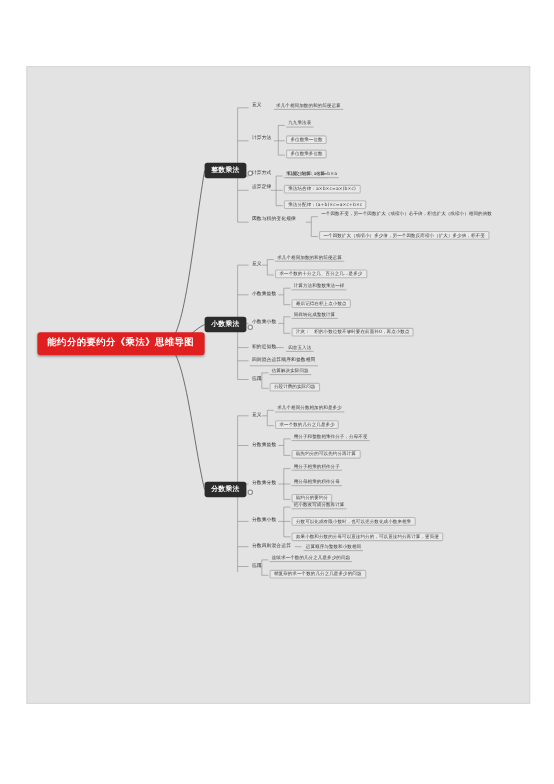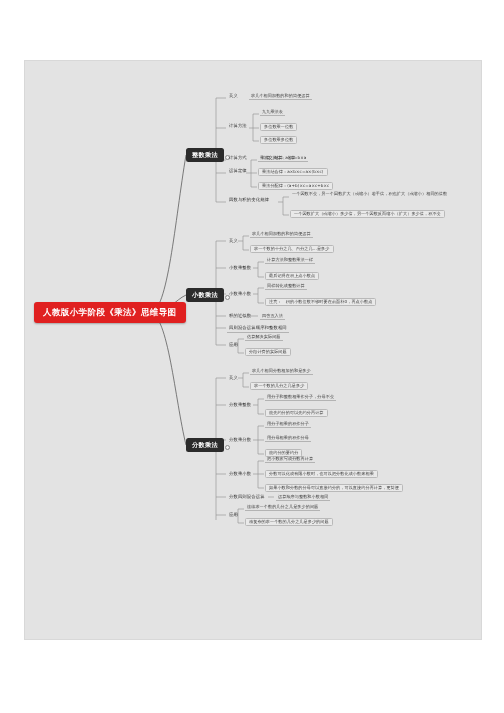--- a/index.html
+++ b/index.html
@@ -192,21 +192,21 @@
       <path d="M268,497 L274,497"></path>
 
       <path d="M232,515 L238,515"></path>
       <path d="M238,509 L238,523"></path>
       <path d="M238,509 L244,509"></path>
       <path d="M238,523 L244,523"></path>
     </g>
   </svg>
 
   <div class="node root">
-    <span>人教版小学阶段《乘法》思维导图</span>
+    <span>能约分的要约分《乘法》思维导图</span>
   </div>
 
   <div class="node branch" style="left:186px; top:148px;">
     <span>整数乘法</span>
   </div>
   <div class="collapse-dot" style="left:225px; top:155px;"></div>
 
   <div class="node lvl2" style="left:227px; top:93px;">
     <span>意义</span>
   </div>

